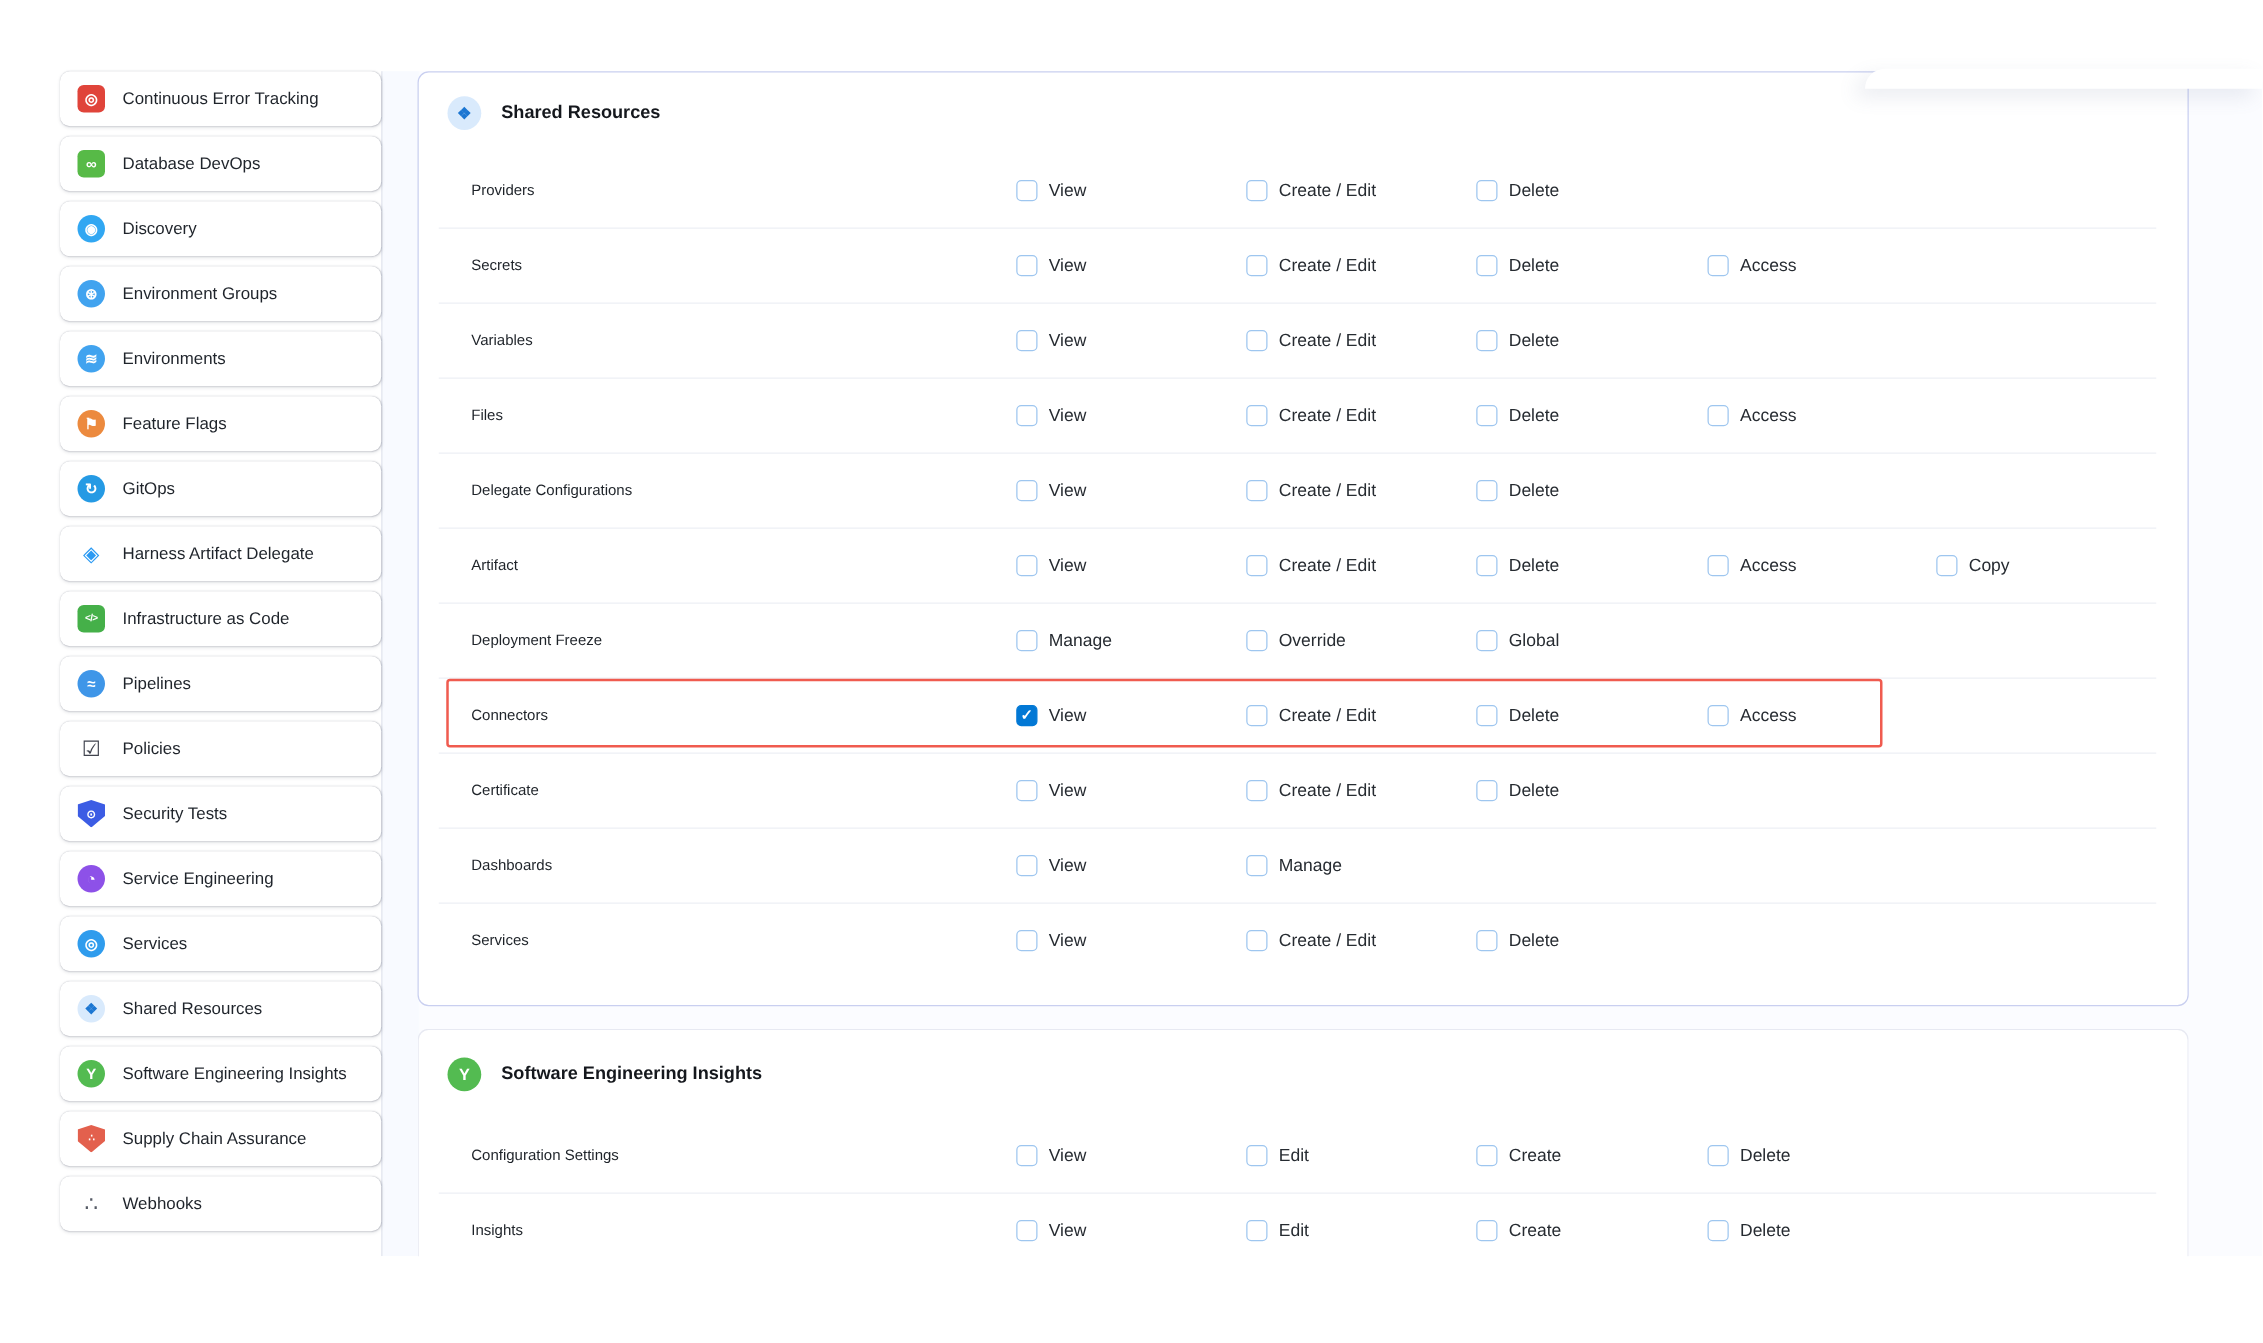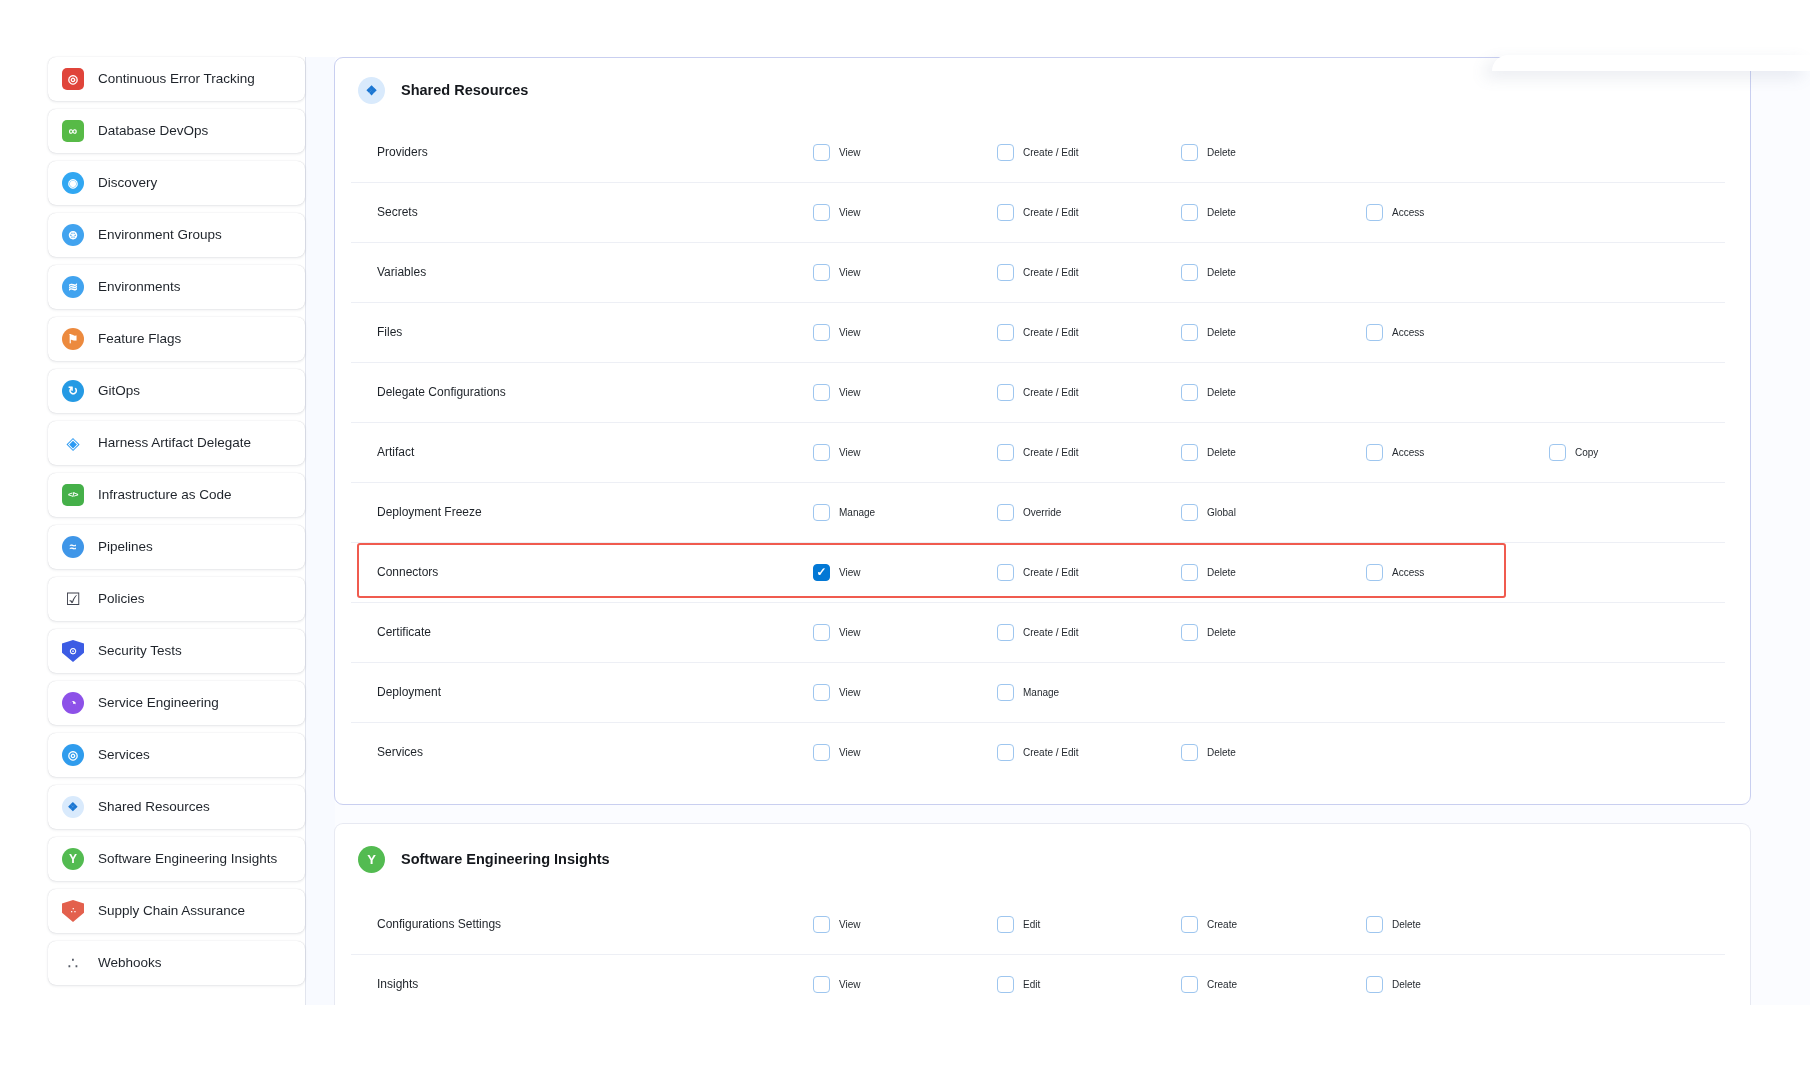--- a/index.html
+++ b/index.html
@@ -48,21 +48,21 @@
   #card-sei .card-head { height:70px; }
   .head-icn { width:27px; height:27px; border-radius:50%; display:flex; align-items:center; justify-content:center; font-size:13px; font-weight:700; }
   .card-title { font-size:14.5px; font-weight:700; color:#15181d; }
 
   .rows { position:absolute; left:0; right:0; top:64px; }
   #card-sei .rows { top:70px; }
   .prow { position:relative; height:60px; display:grid; align-items:center;
     grid-template-columns:478px 184px 184px 185px 183px 186px; }
   .prow + .prow::before { content:""; position:absolute; top:0; left:16px; right:25px; height:1px; background:#edeff5; }
   .rlabel { padding-left:42px; font-size:12px; color:#1e2329; }
-  .perm { display:flex; align-items:center; gap:9px; font-size:10px; color:#262b31; }
+  .perm { display:flex; align-items:flex-start; gap:9px; font-size:14px; color:#262b31; }
   .perm-label { cursor:pointer; }
   .cb { width:17px; height:17px; flex:0 0 17px; box-sizing:border-box; position:relative;
     border:1.5px solid var(--cb-border); border-radius:4px; background:#fff; cursor:pointer; }
   .cb.checked { background:var(--accent); border-color:var(--accent); }
   .cb.checked::after { content:"✓"; position:absolute; inset:-1px 0 0 0; color:#fff; font-size:12px; font-weight:700;
     display:flex; align-items:center; justify-content:center; }
   .prow.highlighted::after { content:""; position:absolute; top:1px; left:22px; width:1149px; height:55px;
     box-sizing:border-box; border:2px solid var(--highlight); border-radius:3px; pointer-events:none; }
 </style>
 </head>
@@ -302,21 +302,21 @@
           <div class="perm">
             <span class="cb"></span>
             <span class="perm-label">Create / Edit</span>
           </div>
           <div class="perm">
             <span class="cb"></span>
             <span class="perm-label">Delete</span>
           </div>
         </div>
         <div class="prow">
-          <div class="rlabel">Deployment</div>
+          <div class="rlabel">Dashboards</div>
           <div class="perm">
             <span class="cb"></span>
             <span class="perm-label">View</span>
           </div>
           <div class="perm">
             <span class="cb"></span>
             <span class="perm-label">Manage</span>
           </div>
         </div>
         <div class="prow">
@@ -337,21 +337,21 @@
       </div>
   </div>
 
   <div class="card" id="card-sei">
     <div class="card-head">
       <span class="head-icn" style="background: rgb(83, 187, 81); color: rgb(255, 255, 255);">Y</span>
       <span class="card-title">Software Engineering Insights</span>
     </div>
     <div class="rows">
         <div class="prow">
-          <div class="rlabel">Configurations Settings</div>
+          <div class="rlabel">Configuration Settings</div>
           <div class="perm">
             <span class="cb"></span>
             <span class="perm-label">View</span>
           </div>
           <div class="perm">
             <span class="cb"></span>
             <span class="perm-label">Edit</span>
           </div>
           <div class="perm">
             <span class="cb"></span>

